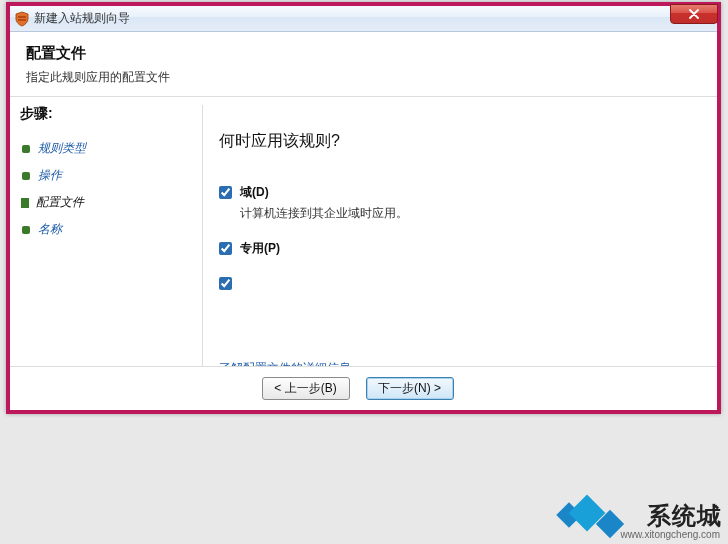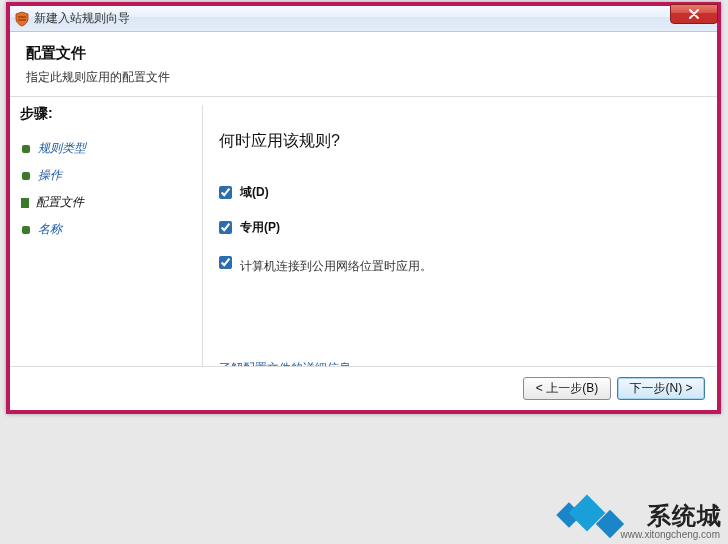--- a/index.html
+++ b/index.html
@@ -134,23 +134,23 @@
       font-size: 12px;
       cursor: pointer;
     }
     .footer {
       position: absolute;
       left: 0; right: 0; bottom: 0;
       height: 44px;
       border-top: 1px solid #ddd;
       display: flex;
       align-items: center;
-      justify-content: flex-end;
+      justify-content: center;
       padding-right: 12px;
-      gap: 6px;
+      gap: 16px;
       background: #fff;
     }
     .footer button {
       min-width: 88px;
       height: 23px;
       font-size: 12px;
       border: 1px solid #8a8a8a;
       background: linear-gradient(to bottom, #fdfdfd, #e8e8e8);
       border-radius: 3px;
       cursor: pointer;
@@ -246,34 +246,34 @@
 
     <div class="vline"></div>
 
     <div class="main">
       <div class="question">何时应用该规则?</div>
 
       <div class="opt">
         <input type="checkbox" checked="" style="">
         <div>
           <div class="lbl"><b>域(D)</b></div>
+          <div class="desc">计算机连接到其企业域时应用。</div>
         </div>
       </div>
 
       <div class="opt">
         <input type="checkbox" checked="" style="">
         <div>
           <div class="lbl"><b>专用(P)</b></div>
         </div>
       </div>
 
       <div class="opt">
         <input type="checkbox" checked="" style="">
         <div>
-          <div class="desc">计算机连接到公用网络位置时应用。</div>
         </div>
       </div>
 
       <a class="more-link">了解配置文件的详细信息</a>
     </div>
   </div>
 
   <div class="footer">
     <button>&lt; 上一步(B)</button>
     <button class="primary">下一步(N) &gt;</button>

